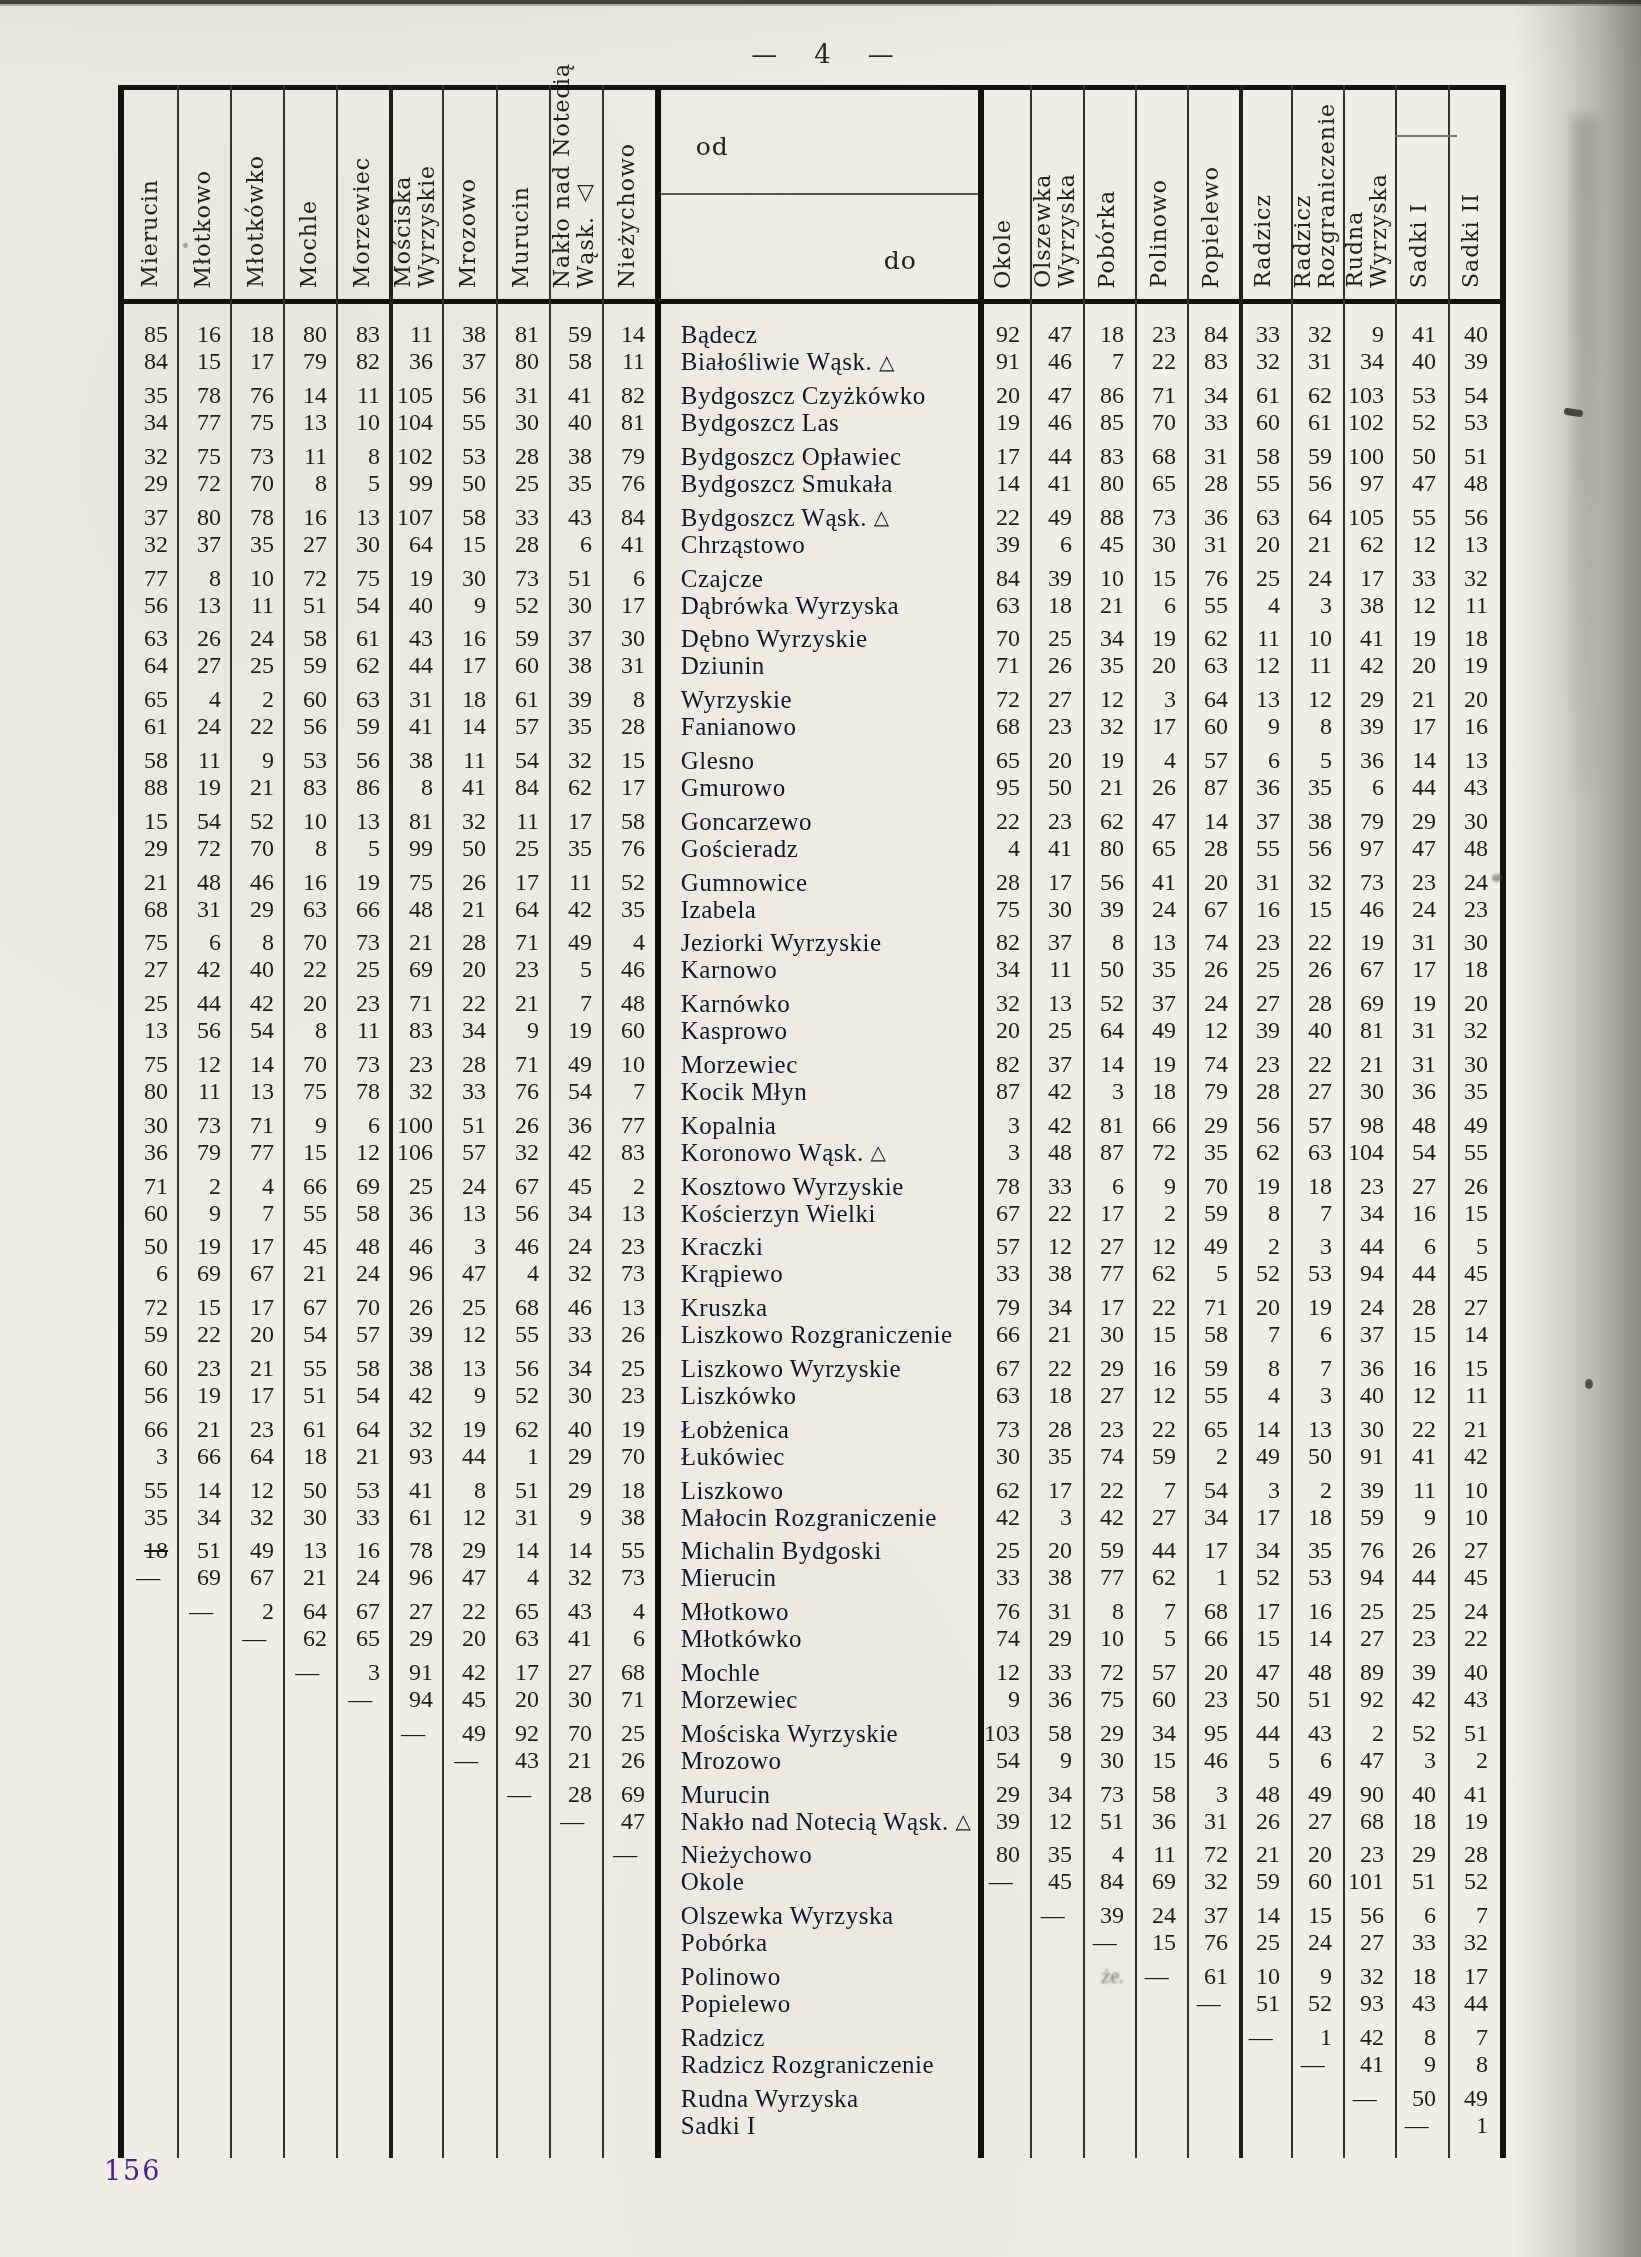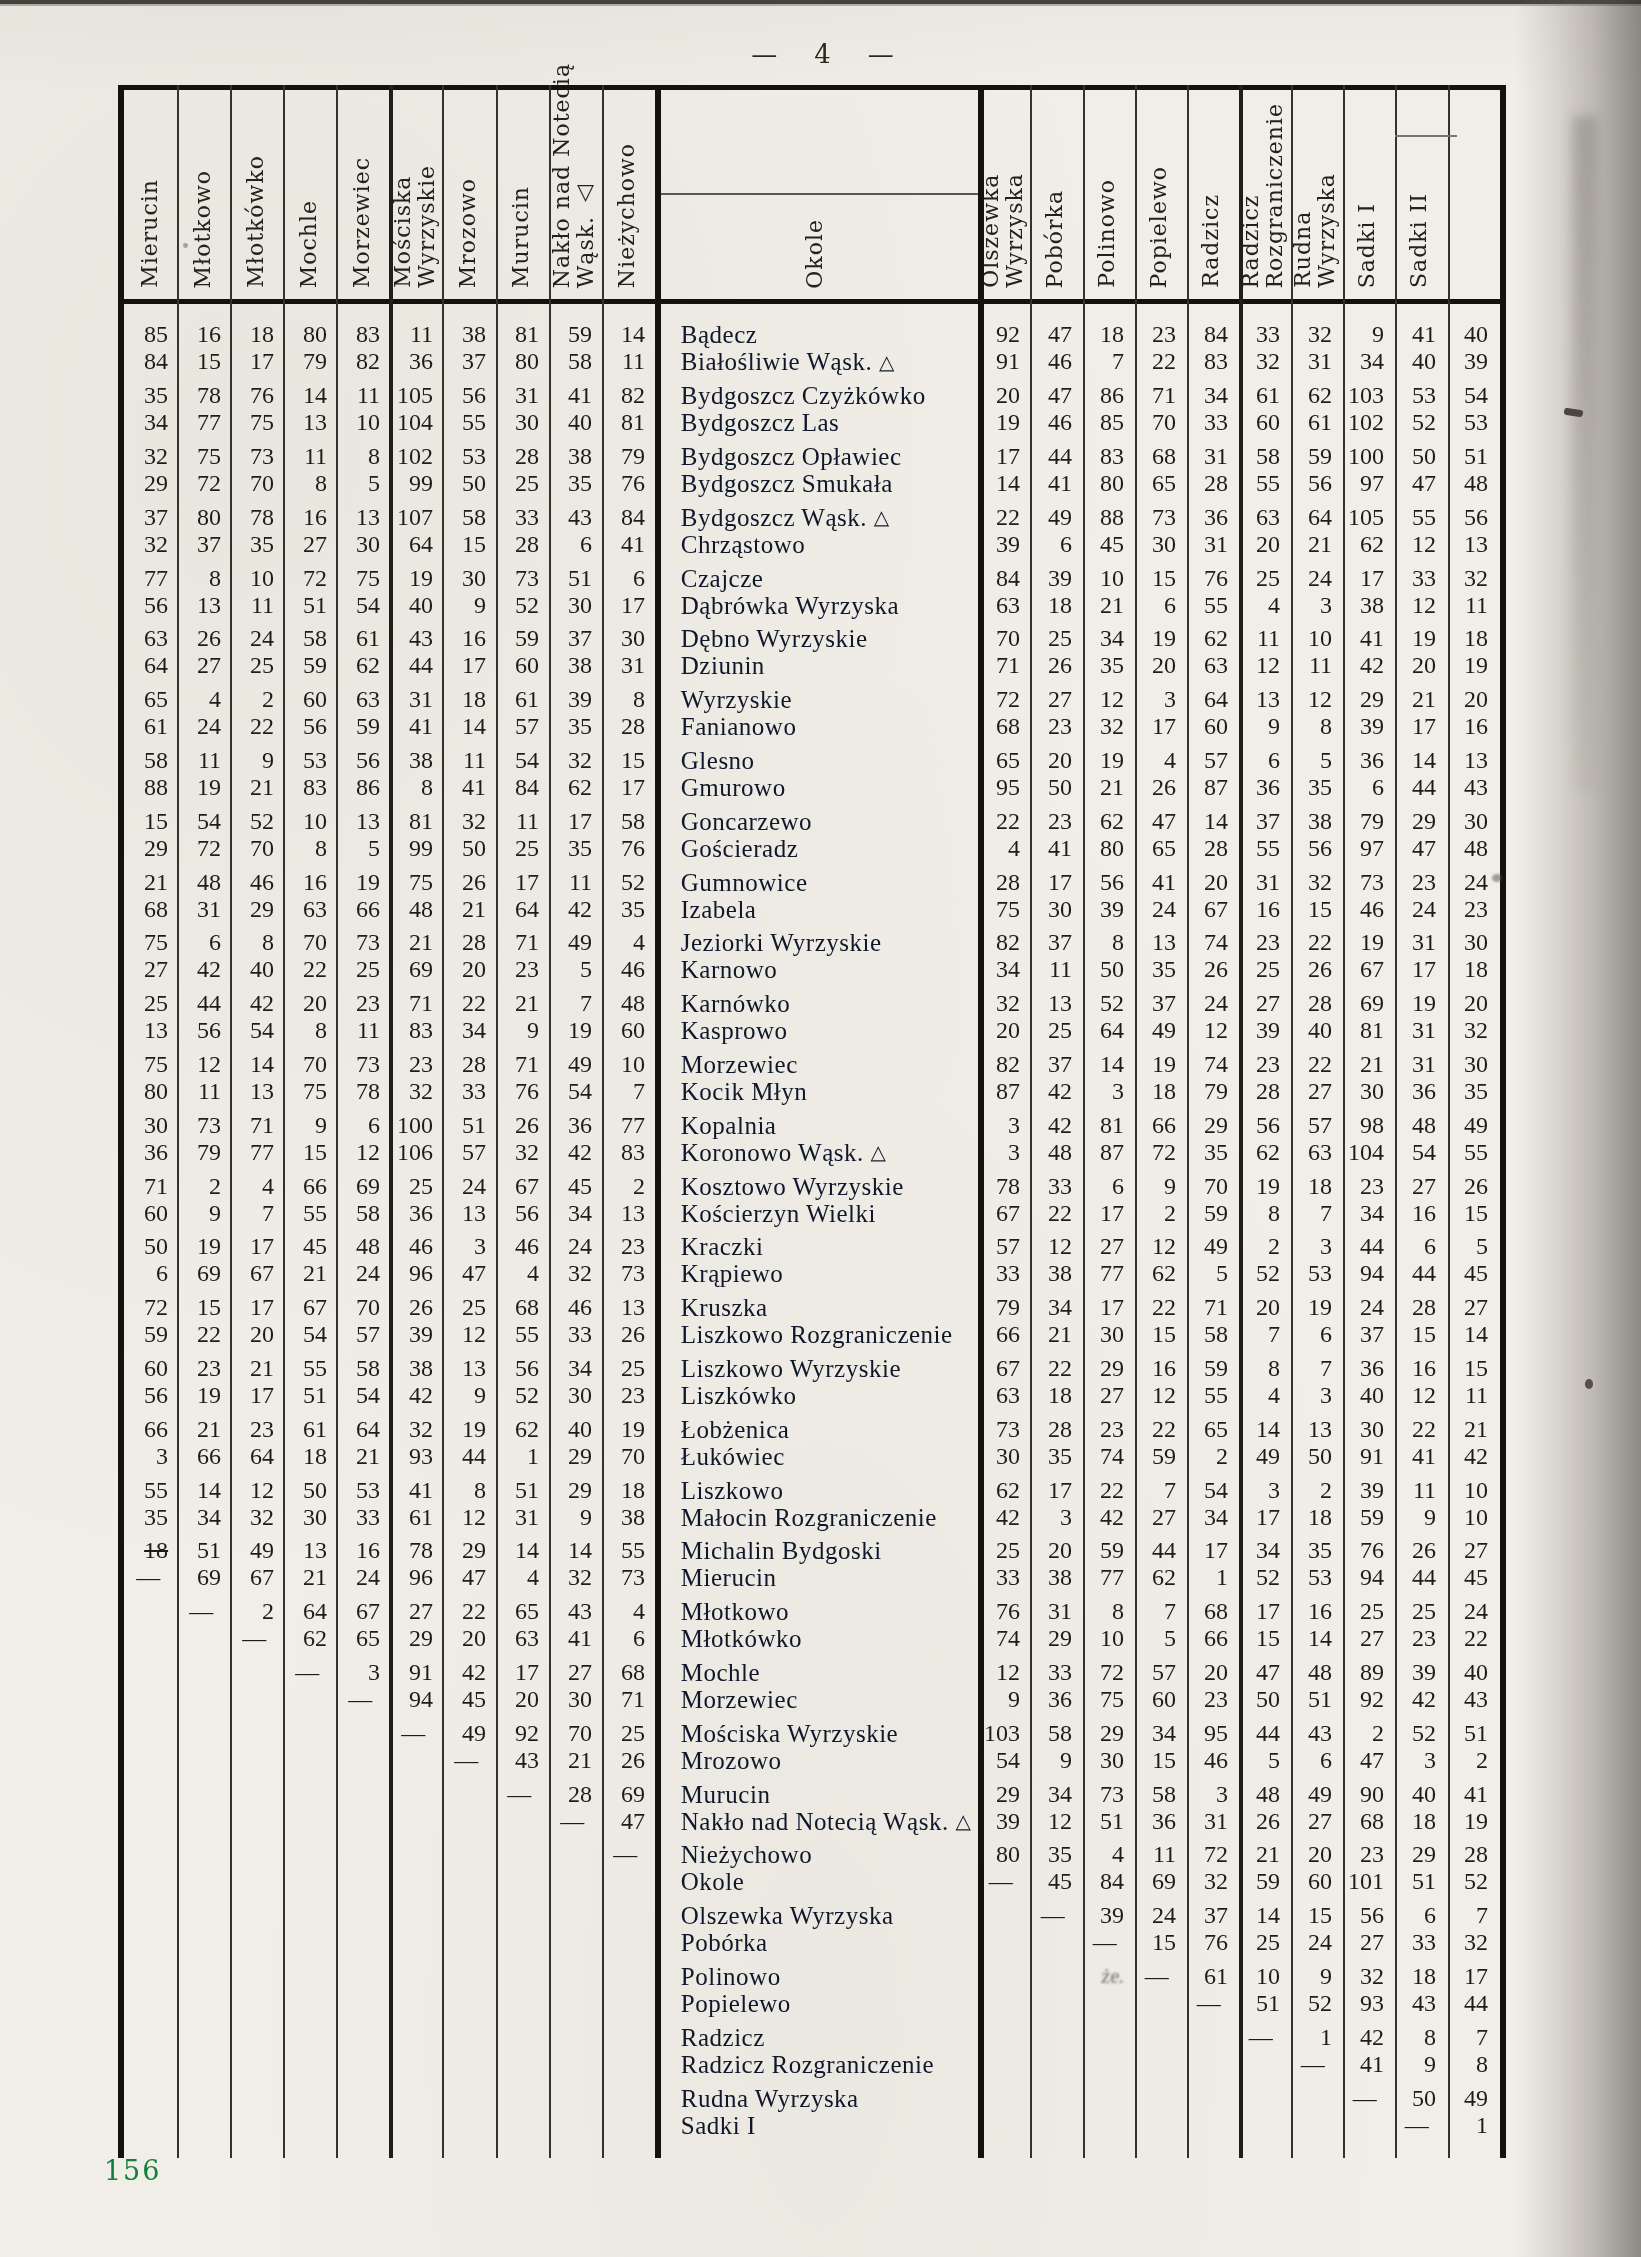--- a/index.html
+++ b/index.html
@@ -35,21 +35,21 @@
     position:absolute;top:0;left:0;width:1641px;height:3.9px;background:#45423c;
   }
   .top-edge2{
     position:absolute;top:3.9px;left:0;width:1641px;height:1.9px;background:rgba(69,66,60,0.35);
   }
   .page-head{
     position:absolute;top:39px;left:732px;width:183px;text-align:center;
     font-size:26px;letter-spacing:1.9px;word-spacing:25px;color:#2a271f;
   }
   .page-foot{
-    position:absolute;left:104px;top:2155px;font-size:27px;letter-spacing:1.9px;color:#15803d;
+    position:absolute;left:104px;top:2155px;font-size:27px;letter-spacing:1.9px;color:#4c1d95;
   }
 
   
   .table-box{
     position:absolute;left:118px;top:85px;width:1387px;height:2073px;
   }
   .vline{position:absolute;top:0;height:2073px;background:#36322b;}
   .vline.thin{width:1.9px;}
   .vline.mid{width:3.9px;background:#211e18;}
   .vline.thick{width:5.8px;background:#14120d;}
@@ -154,20 +154,24 @@
         <div class="rot">
           <div>Nakło nad Notecią</div>
           <div>Wąsk. △</div>
         </div>
       </div>
       <div class="hcell">
         <div class="rot">
           <div>Nieżychowo</div>
         </div>
       </div>
+      <div class="hcell corner" id="corner-cell" style="grid-column:11;">
+      <span class="od">od</span>
+      <span class="do">do</span>
+    </div>
   <div class="hcell">
         <div class="rot">
           <div>Okole</div>
         </div>
       </div>
       <div class="hcell">
         <div class="rot">
           <div>Olszewka</div>
           <div>Wyrzyska</div>
         </div>

